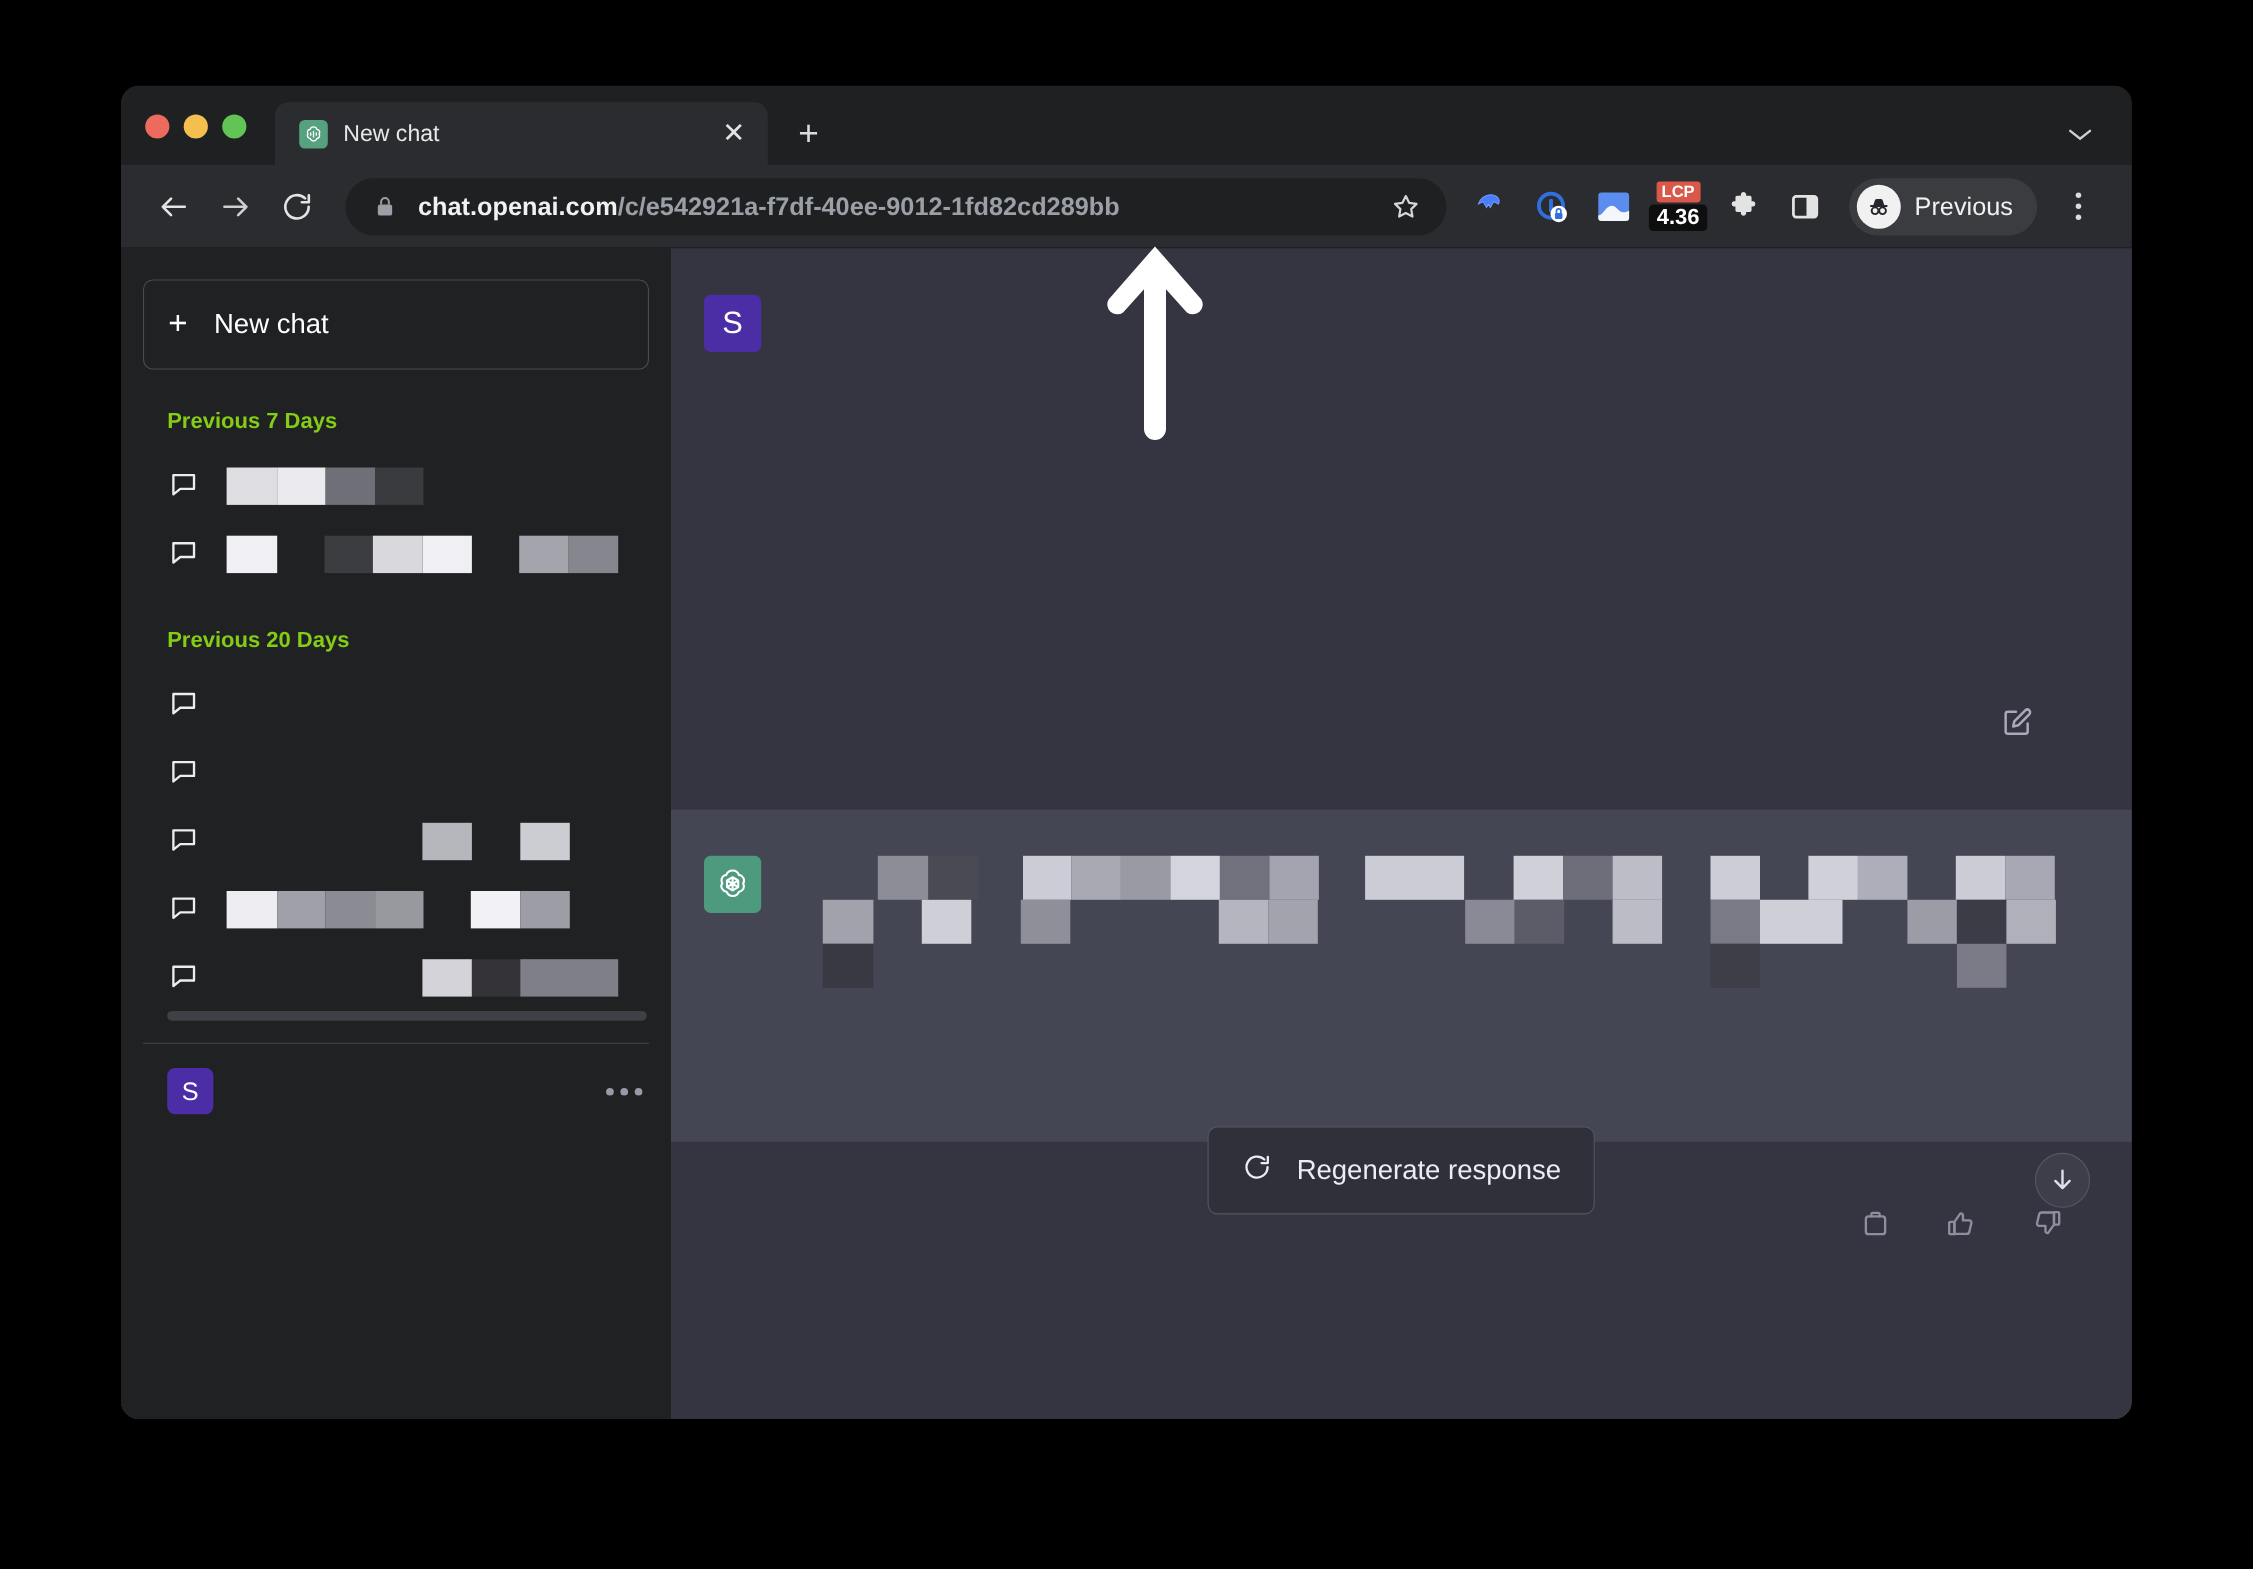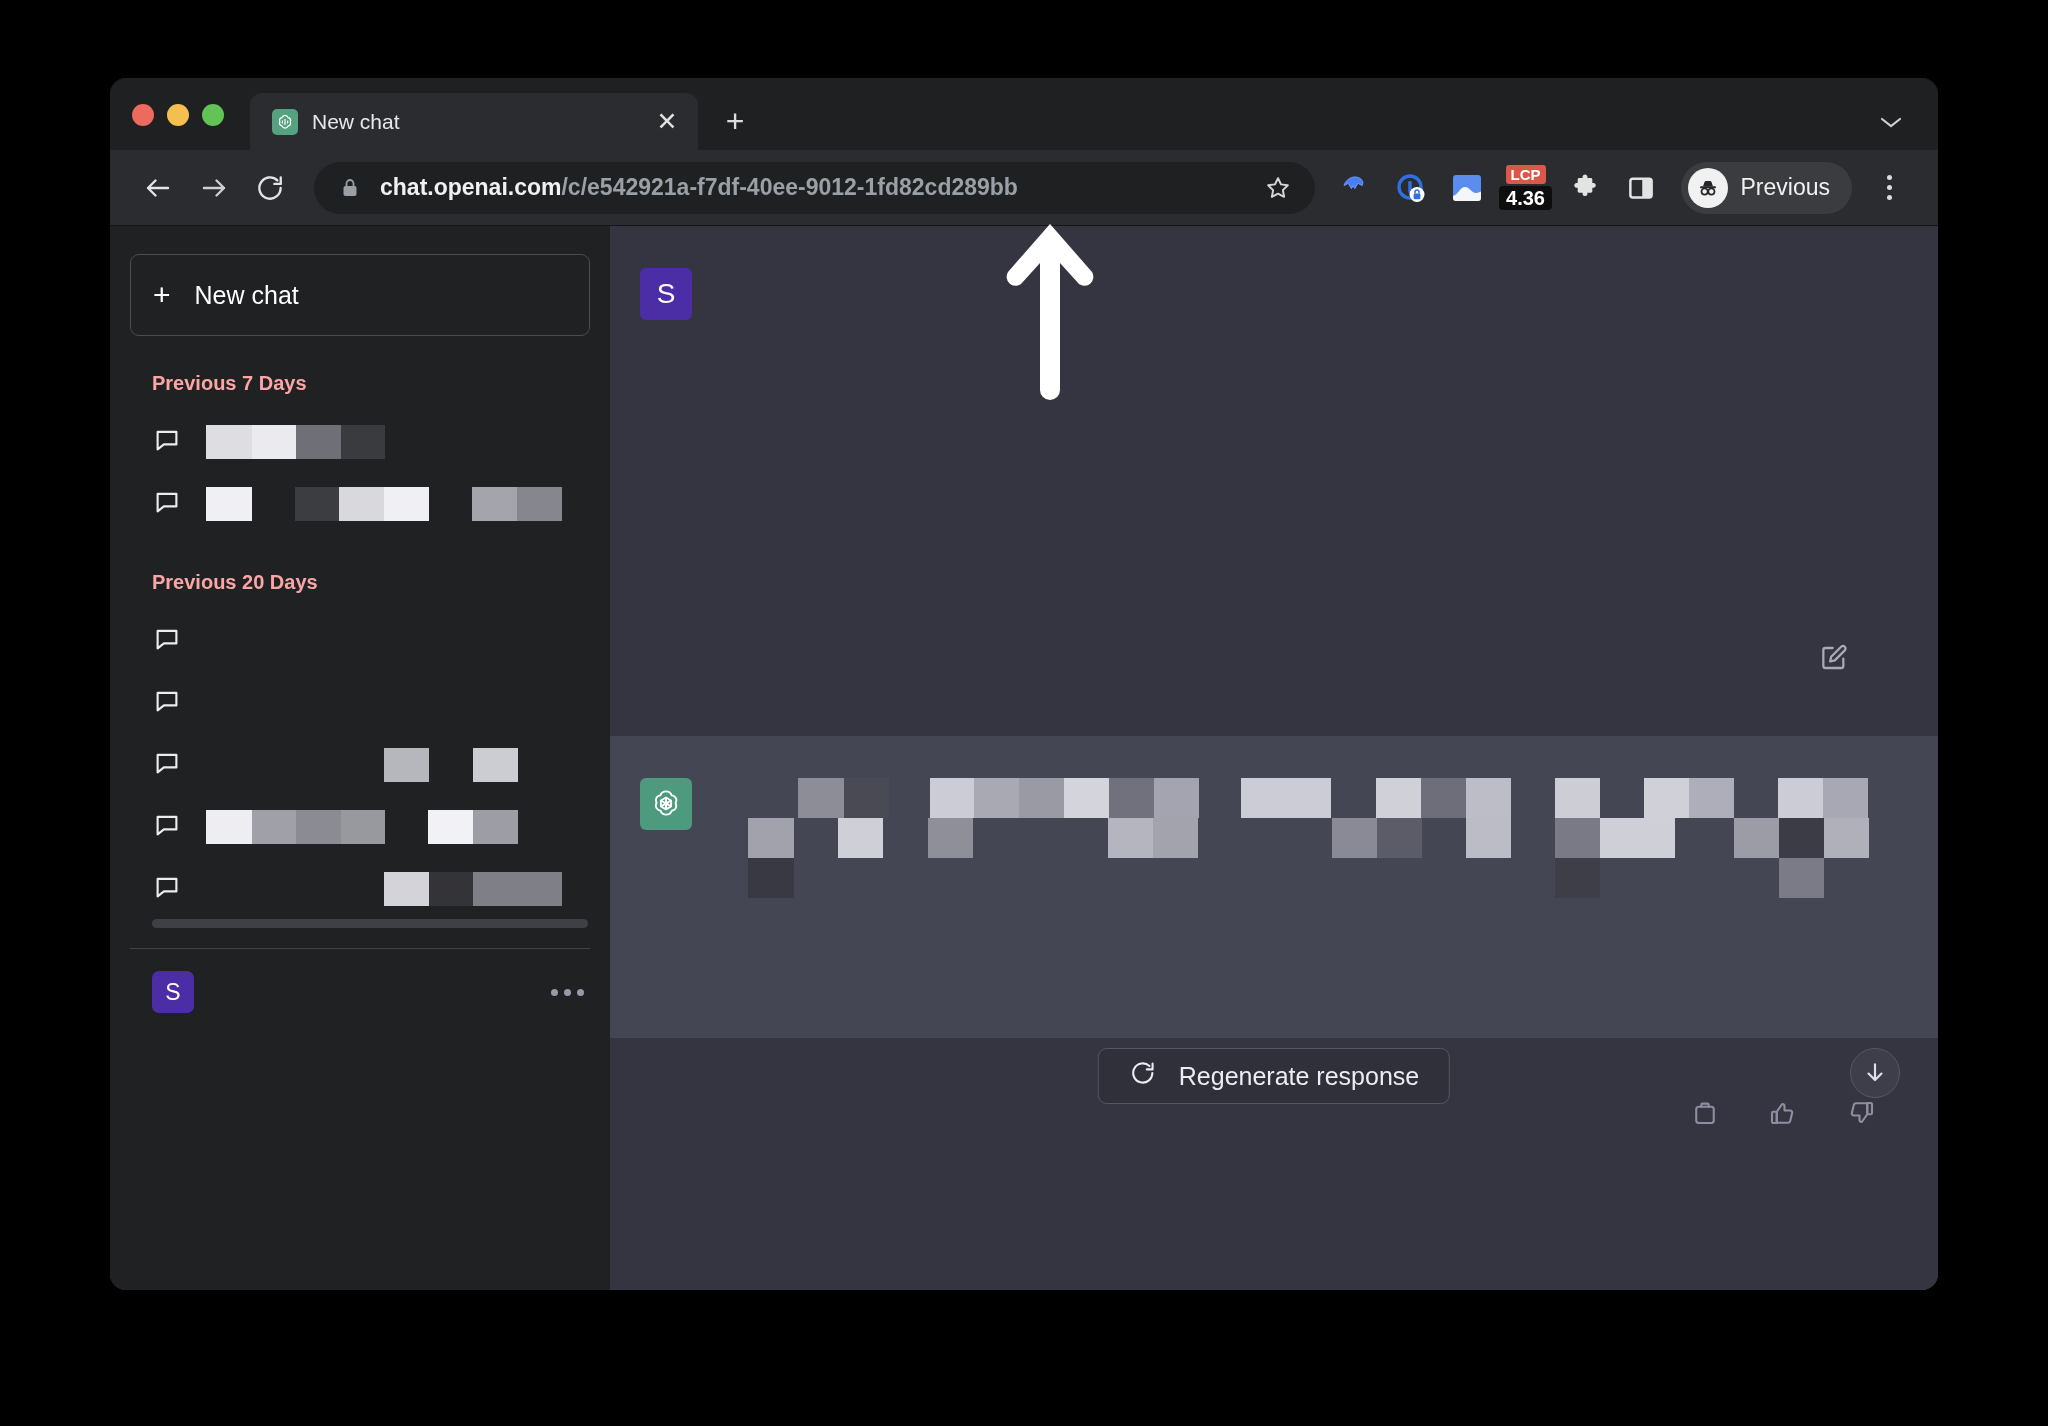--- a/index.html
+++ b/index.html
@@ -232,21 +232,21 @@
     display: flex;
     align-items: center;
     padding-left: 22px;
     gap: 24px;
     color: #ffffff;
     font-size: 25px;
   }
   #new-chat-plus { font-size: 30px; font-weight: 300; line-height: 1; }
 
   .section-label {
-    color: #fca5a5;
+    color: #84cc16;
     font-size: 20px;
     font-weight: bold;
     padding: 0 0 0 22px;
     margin: 36px 0 16px 20px;
   }
 
   .chat-row {
     display: flex;
     align-items: center;
     gap: 24px;
@@ -364,21 +364,21 @@
 
   
   #regenerate-button {
     position: absolute;
     left: 50%;
     transform: translateX(-50%);
     bottom: 186px;
     background: #2f303a;
     border: 1px solid #55565f;
     border-radius: 9px;
-    height: 56px;
+    height: 80px;
     display: flex;
     align-items: center;
     gap: 22px;
     padding: 0 30px;
     color: #ececf1;
     font-size: 25px;
     z-index: 6;
   }
 
   #scroll-bottom-button {

